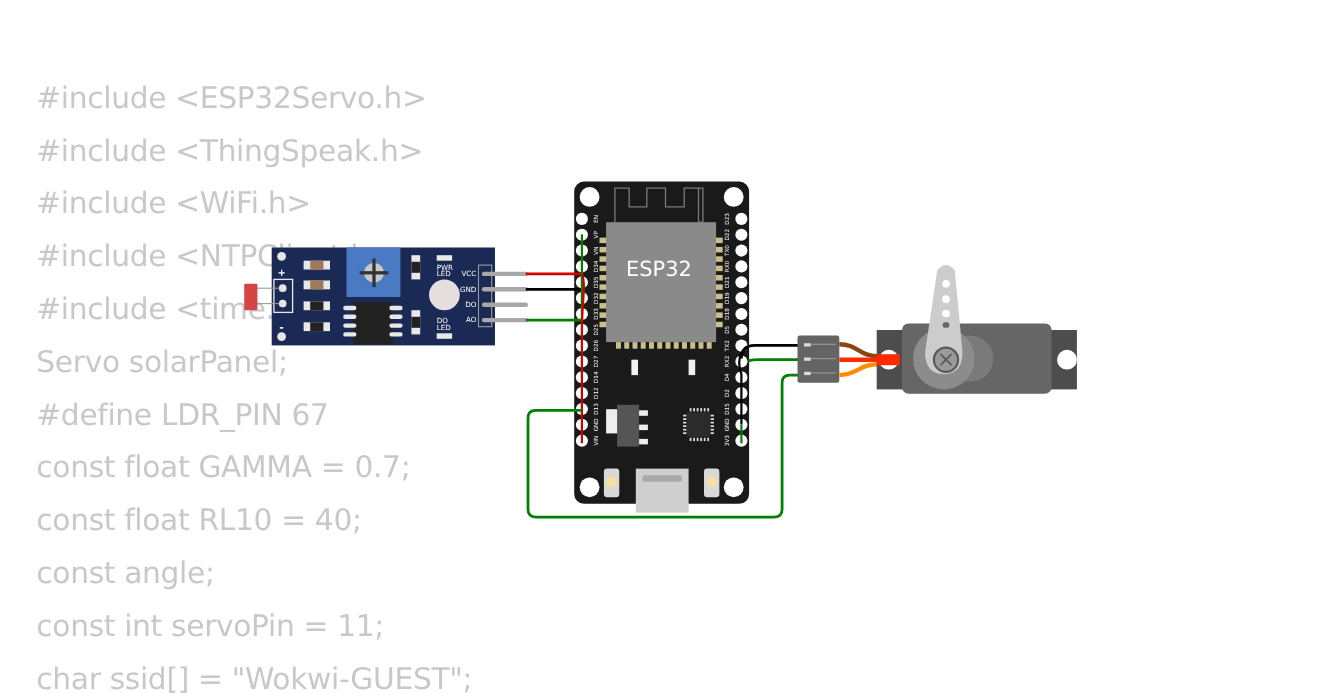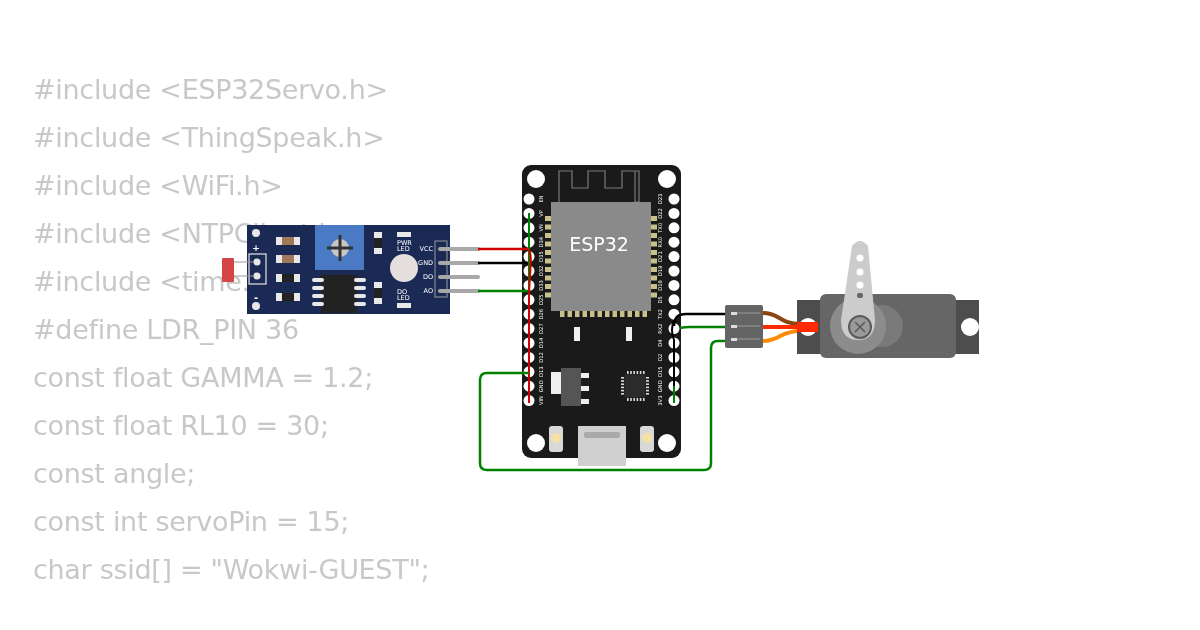--- a/index.html
+++ b/index.html
@@ -28,25 +28,26 @@
   </style>
 </head>
 <body>
 
 <ul id="code">
     <li>#include &lt;ESP32Servo.h&gt;</li>
     <li>#include &lt;ThingSpeak.h&gt;</li>
     <li>#include &lt;WiFi.h&gt;</li>
     <li>#include &lt;NTPClient.h&gt;</li>
     <li>#include &lt;time.h&gt;</li>
-    <li>#define LDR_PIN 36</li>
-    <li>const float GAMMA = 1.2;</li>
-    <li>const float RL10 = 30;</li>
+    <li>Servo solarPanel;</li>
+    <li>#define LDR_PIN 67</li>
+    <li>const float GAMMA = 0.7;</li>
+    <li>const float RL10 = 40;</li>
     <li>const angle;</li>
-    <li>const int servoPin = 15;</li>
+    <li>const int servoPin = 11;</li>
     <li>char ssid[] = "Wokwi-GUEST";</li>
   </ul>
 
 <svg id="circuit" width="1200" height="630" viewBox="0 0 1200 630">
 
   <g>
     <rect x="522" y="165" width="159" height="293" rx="9" fill="#1a1a1a"></rect>
 
     <circle cx="536" cy="179" r="9" fill="#ffffff"></circle>
     <circle cx="667" cy="179" r="9" fill="#ffffff"></circle>

